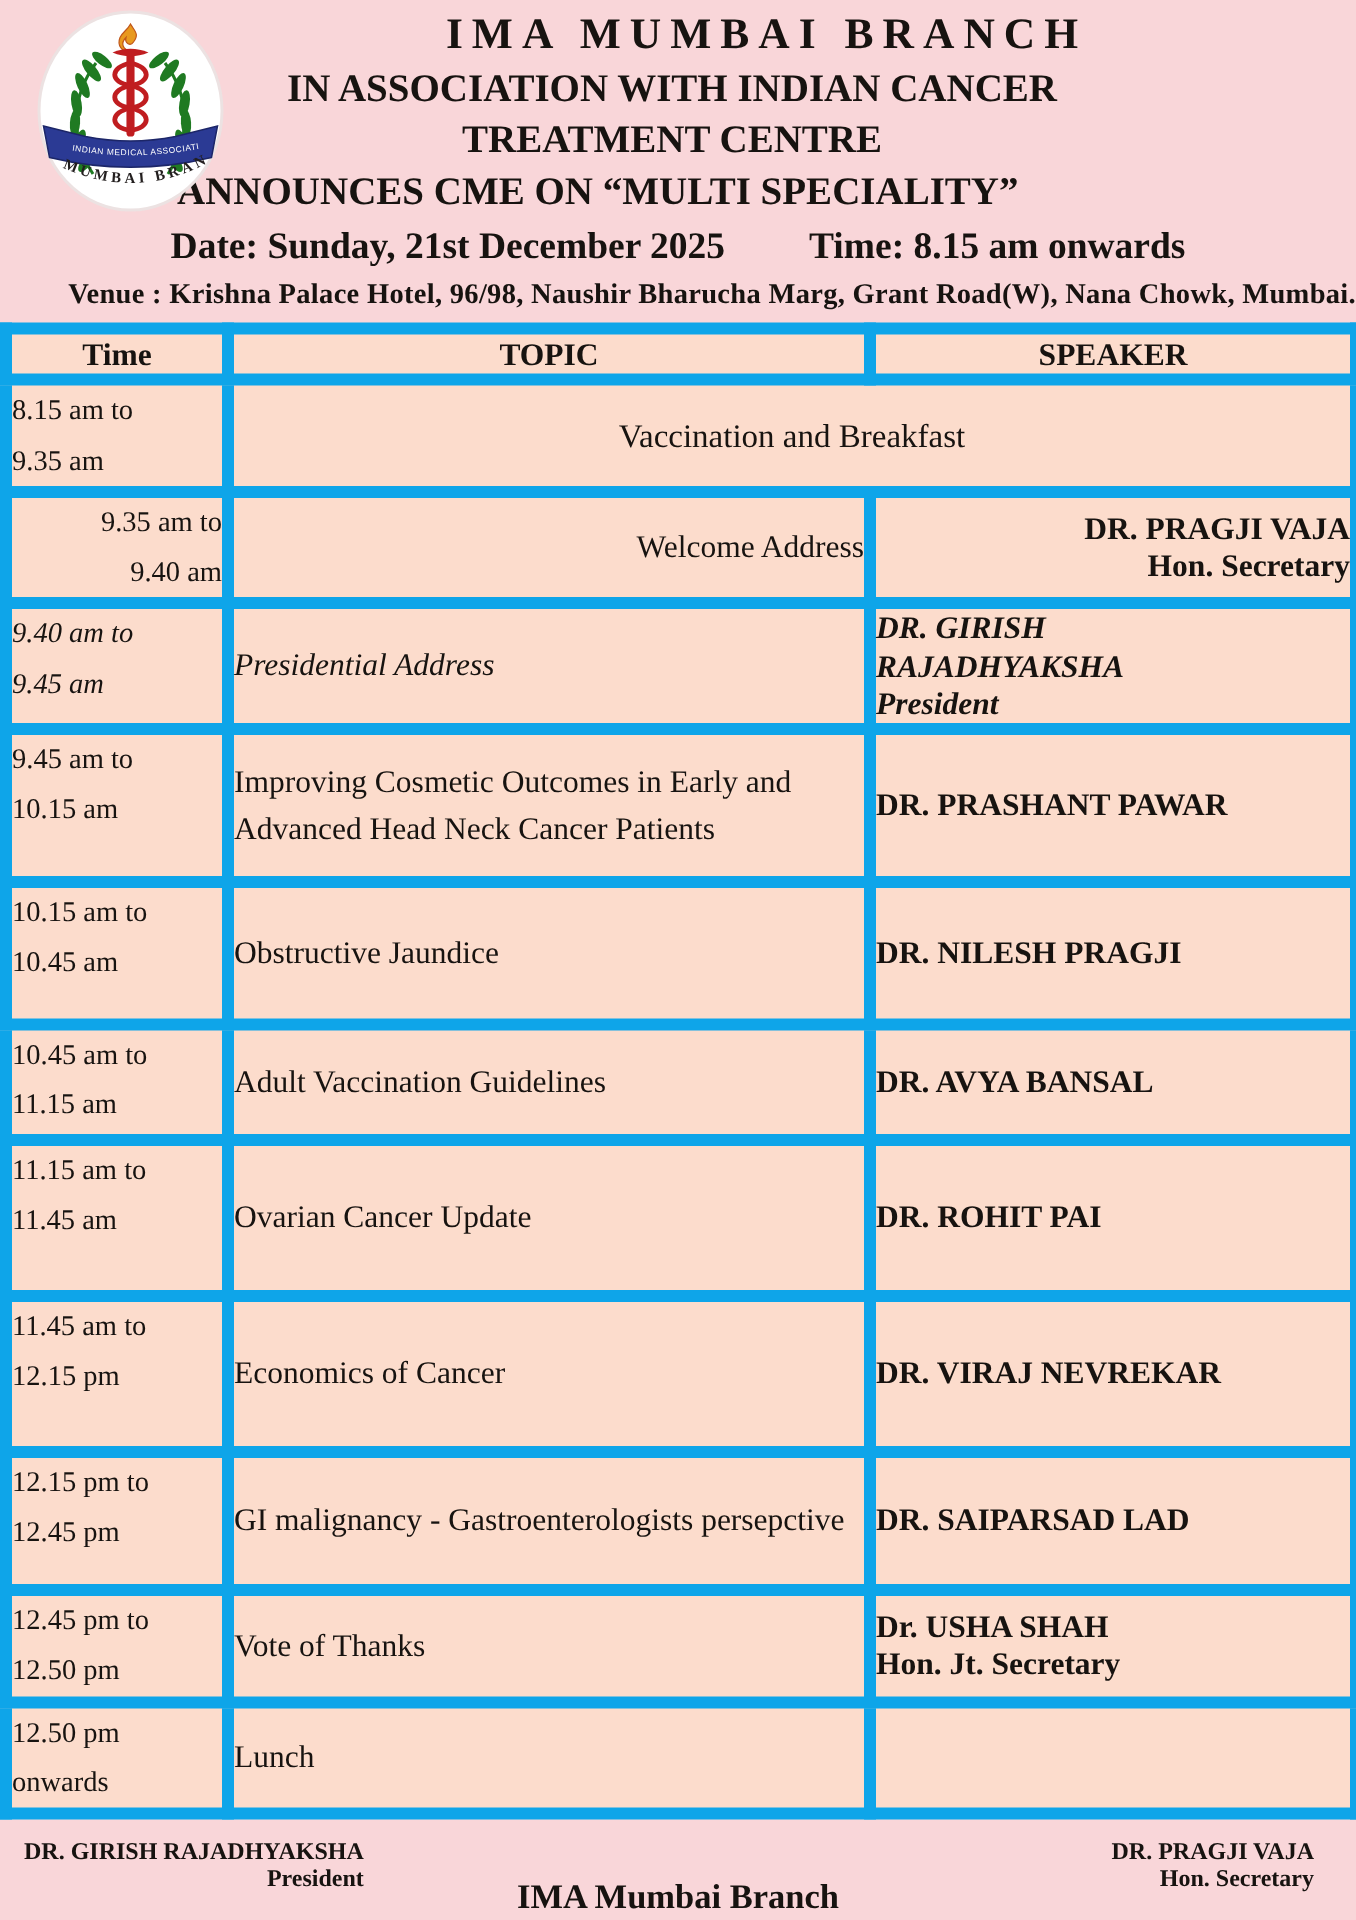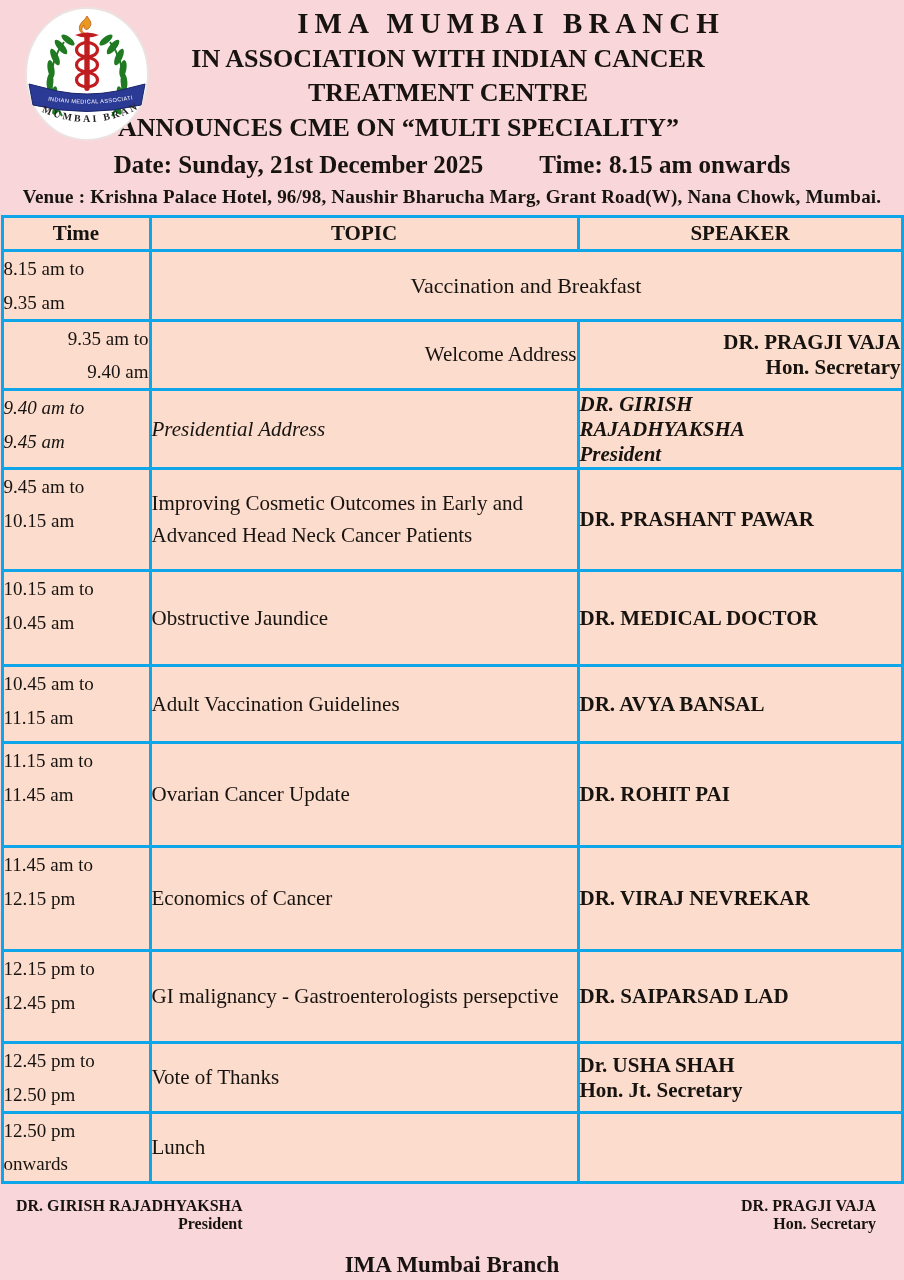--- a/index.html
+++ b/index.html
@@ -40,34 +40,34 @@
     font-size: 26px; font-weight: bold;
     line-height: 1.25;
   }
   .datetime-row {
     margin-top: 7px;
     display: flex; justify-content: center; gap: 56px;
     font-size: 25px; font-weight: bold;
   }
   .venue-line {
     margin-top: 7px;
-    text-align: center;
+    text-align: right;
     font-size: 19px; font-weight: bold;
     letter-spacing: 0.2px;
   }
 
   
   table.schedule {
     width: 900px;
     margin: 7px auto 0 auto;
     border-collapse: collapse;
     table-layout: fixed;
   }
   table.schedule th, table.schedule td {
-    border: 3px solid #0ea5e9;
+    border: 8px solid #0ea5e9;
     background: #fcdccc;
     padding: 0;
   }
   col.c-time { width: 148px; }
   col.c-topic { width: 428px; }
   col.c-speaker { width: 324px; }
   thead tr { height: 34px; }
   th {
     font-size: 21px; font-weight: bold;
     text-align: center; vertical-align: middle;
@@ -231,21 +231,21 @@
             <div>DR. PRASHANT PAWAR</div>
           </td>
         </tr>
         <tr>
           <td class="time-cell">
             <div>10.15 am to</div>
             <div>10.45 am</div>
           </td>
           <td class="topic-cell">Obstructive Jaundice</td>
           <td class="speaker-cell">
-            <div>DR. MEDICAL DOCTOR</div>
+            <div>DR. NILESH PRAGJI</div>
           </td>
         </tr>
         <tr>
           <td class="time-cell">
             <div>10.45 am to</div>
             <div>11.15 am</div>
           </td>
           <td class="topic-cell">Adult Vaccination Guidelines</td>
           <td class="speaker-cell">
             <div>DR. AVYA BANSAL</div>

